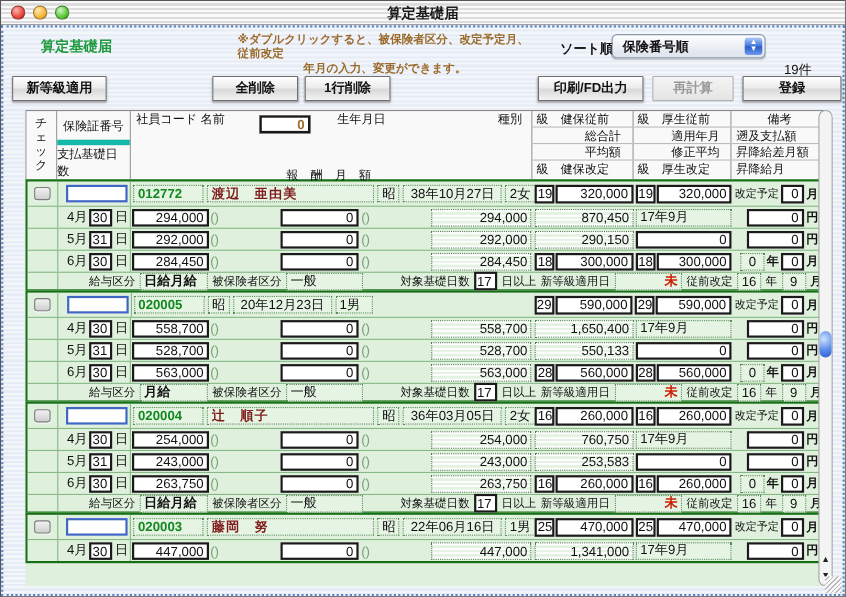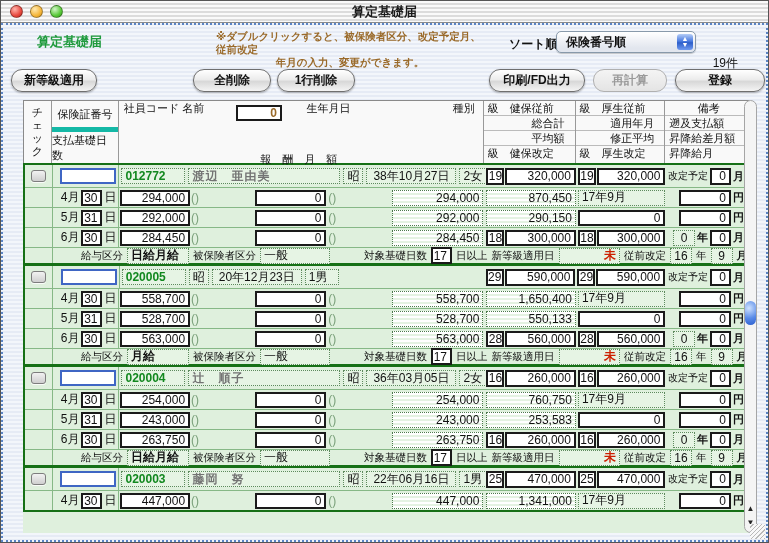--- a/index.html
+++ b/index.html
@@ -22,21 +22,21 @@
   .note{position:absolute;left:213px;top:5px;width:268px;font-size:10.5px;font-weight:bold;color:#9a6a2a;line-height:13px;}
   .note .l2{display:block;text-align:center;}
   .sort-label{position:absolute;left:506px;top:11px;font-size:12px;font-weight:bold;color:#111;}
   .popup{position:absolute;left:553px;top:6px;width:140px;height:22px;border:1px solid #8899aa;border-radius:5px;
     background:linear-gradient(180deg,#ffffff,#e2e6ee 80%);box-shadow:0 1px 1px rgba(0,0,0,.2);
     display:flex;align-items:center;padding-left:9px;font-size:12px;font-weight:bold;color:#111;}
   .popup .stepper{position:absolute;right:2px;top:2px;bottom:2px;width:16px;border-radius:3px;
     background:linear-gradient(180deg,#b5cdf7,#4a7be0 45%,#2d5ec9 55%,#6f9af0);
     color:#fff;display:flex;flex-direction:column;align-items:center;justify-content:center;font-size:7px;line-height:6px;}
   .count{position:absolute;right:28px;top:30px;font-size:12px;color:#111;}
-  .abtn{position:absolute;top:44px;height:23px;border:1px solid #6f6f6f;border-radius:11px;
+  .abtn{position:absolute;top:44px;height:23px;border:1px solid #6f6f6f;border-radius:1px;
     background:linear-gradient(180deg,#ffffff,#ececec 45%,#d8d8d8 55%,#f4f4f4);
     box-shadow:0 1px 2px rgba(0,0,0,.3);display:flex;align-items:center;justify-content:center;
     font-size:12px;font-weight:bold;color:#111;cursor:default;}
   .abtn.disabled{color:#9a9a9a;border-color:#b0b0b0;box-shadow:none;
     background:linear-gradient(180deg,#f4f4f4,#e4e4e4);}
   
   .tbl{position:absolute;left:20px;top:75px;width:726px;height:433px;overflow:hidden;background:#dff0dd;}
   .thead{height:64px;background:#f9f9f9;border:1px solid #8a8a8a;display:flex;font-size:11px;color:#111;}
   .th-check{width:28px;border-right:1px solid #999;display:flex;align-items:center;justify-content:center;
     text-align:center;word-break:break-all;line-height:13px;font-size:11px;padding:0 7px;}
@@ -91,21 +91,21 @@
     padding:0 3px;font-size:12px;}
   .dbox.full{flex:1;}
   .gbox{background:#e6f4e4;border:1px dotted #5d8a5d;height:16px;display:flex;align-items:center;
     padding:0 3px;font-size:12px;white-space:nowrap;}
   .gbox.full{flex:1;justify-content:flex-start;}
   .gbox.sm{width:22px;justify-content:center;padding:0 1px;flex:none;}
   .paren{color:#7aa07a;font-size:12px;}
   .unit{font-size:11px;font-weight:bold;white-space:nowrap;}
   .slab{font-size:10px;white-space:nowrap;}
   .code{color:#12881f;font-weight:bold;width:64px;flex:none;}
-  .name{color:#737373;font-weight:bold;width:152px;flex:none;letter-spacing:1px;}
+  .name{color:#7f1d1d;font-weight:bold;width:152px;flex:none;letter-spacing:1px;}
   .era{width:20px;justify-content:center;flex:none;}
   .birth{width:90px;justify-content:center;flex:none;}
   .gender{width:34px;flex:none;}
   .red{color:#cc1f00;font-weight:bold;}
   .flab{white-space:nowrap;}
   .dbold{font-weight:bold;}
   
   .vscroll{position:absolute;right:9px;top:75px;width:13px;height:433px;background:#f4f4f4;
     border:1px solid #a5a5a5;border-radius:7px;}
   .vthumb{position:absolute;left:0px;top:200px;width:11px;height:24px;border-radius:6px;

